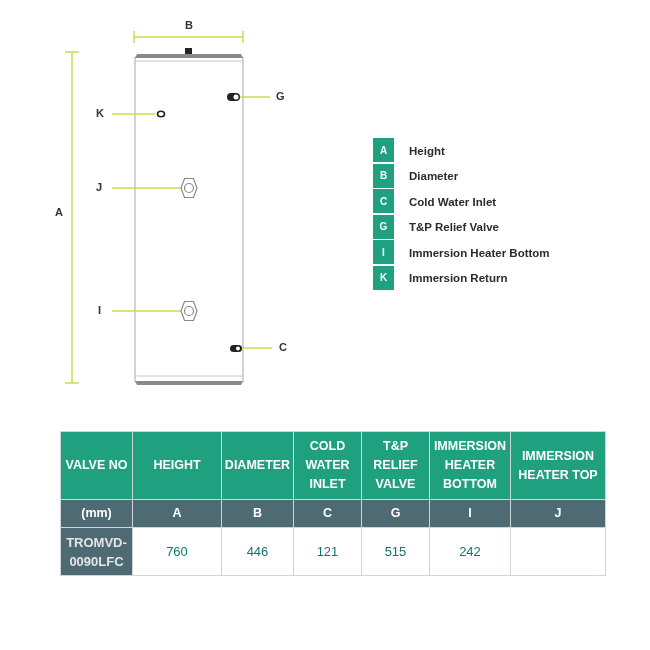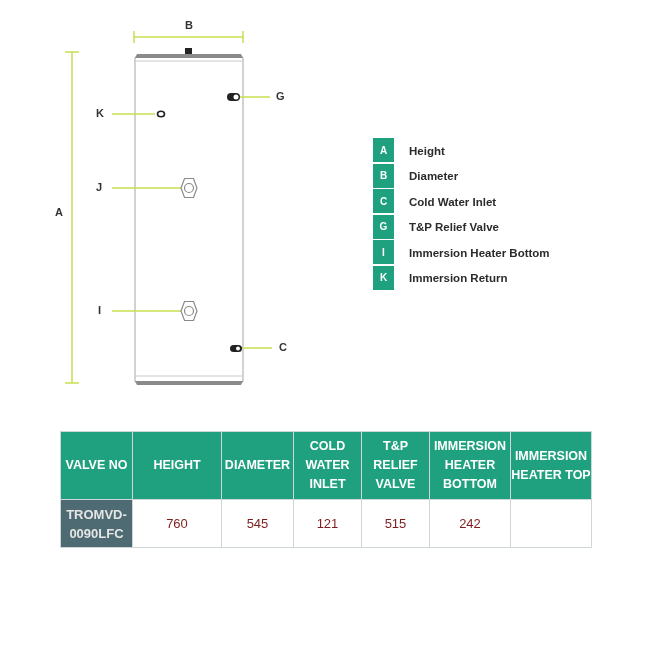--- a/index.html
+++ b/index.html
@@ -19,21 +19,21 @@
     }
     .legend-text { margin-left: 15px; font-size: 11.5px; font-weight: bold; color: #2b2b2b; white-space: nowrap; }
 
     .spec-table { position: absolute; left: 60px; top: 431px; border-collapse: collapse; }
     .spec-table td, .spec-table th {
       border: 1px solid #cfd6d8; text-align: center; vertical-align: middle;
       font-size: 12.5px; font-weight: bold; line-height: 19px;
     }
     .spec-table tr.hdr th { background: #1fa07f; color: #ffffff; height: 68px; }
     .spec-table tr.sub td { background: #4e6b73; color: #ffffff; height: 28px; }
-    .spec-table tr.val td { background: #ffffff; color: #7f1d1d; height: 48px; font-weight: normal; font-size: 13px; }
+    .spec-table tr.val td { background: #ffffff; color: #0f766e; height: 48px; font-weight: normal; font-size: 13px; }
     .spec-table tr.val td.item { background: #4e6b73; color: #e5e5e5; font-weight: bold; }
   </style>
 </head>
 <body>
 
 <div class="diagram">
   <svg width="650" height="420" viewBox="0 0 650 420">
 
     <g stroke="#c8dc50" stroke-width="1.5" fill="none">
       <line x1="134" y1="37" x2="243" y2="37"></line>
@@ -127,25 +127,34 @@
 
 <table class="spec-table">
   <tbody>
       <tr class="hdr">
     <th style="width:72px">VALVE NO</th>
     <th style="width:89px">HEIGHT</th>
     <th style="width:72px">DIAMETER</th>
     <th style="width:68px">COLD WATER INLET</th>
     <th style="width:68px">T&amp;P RELIEF VALVE</th>
     <th style="width:81px">IMMERSION HEATER BOTTOM</th>
-    <th style="width:81px">IMMERSION HEATER TOP</th>
+    <th style="width:95px">IMMERSION HEATER TOP</th>
+  </tr>
+  <tr class="sub">
+    <td>(mm)</td>
+    <td>A</td>
+    <td>B</td>
+    <td>C</td>
+    <td>G</td>
+    <td>I</td>
+    <td>J</td>
   </tr>
   <tr class="val">
     <td class="item">TROMVD-0090LFC</td>
     <td>760</td>
-    <td>545</td>
+    <td>446</td>
     <td>121</td>
     <td>515</td>
     <td>242</td>
     <td></td>
   </tr>
 </tbody>
   </table>
 
 </body></html>

